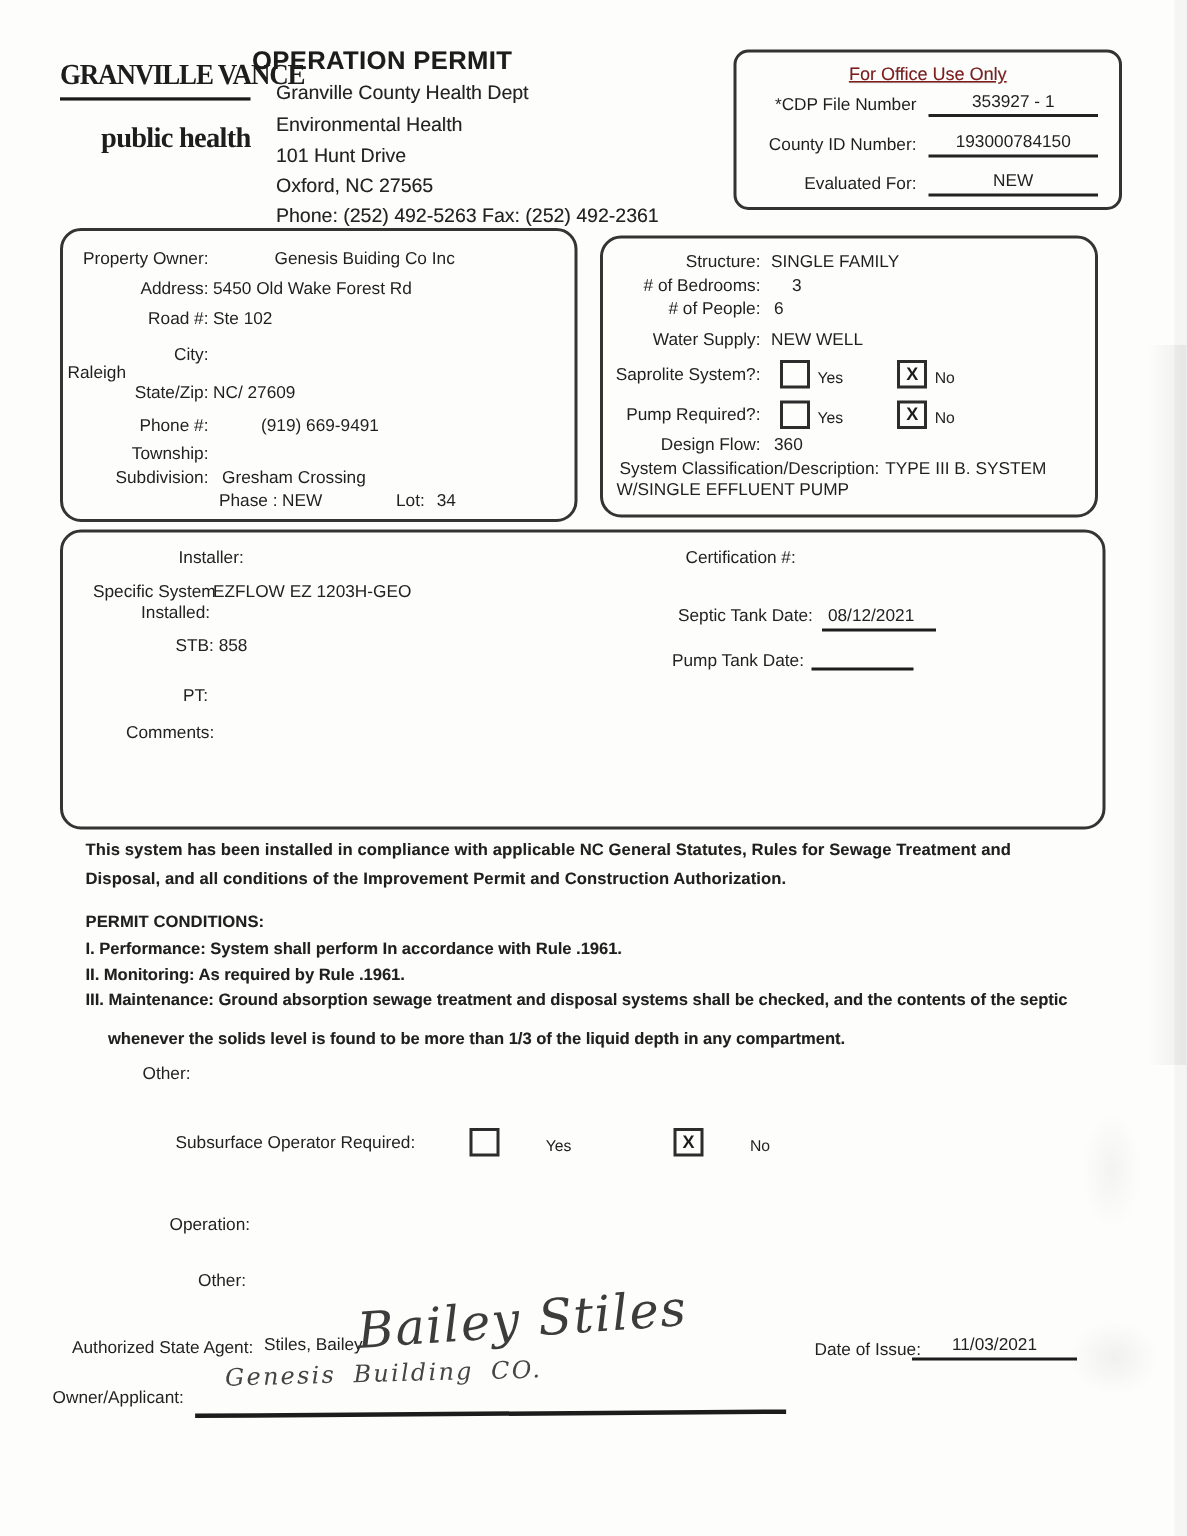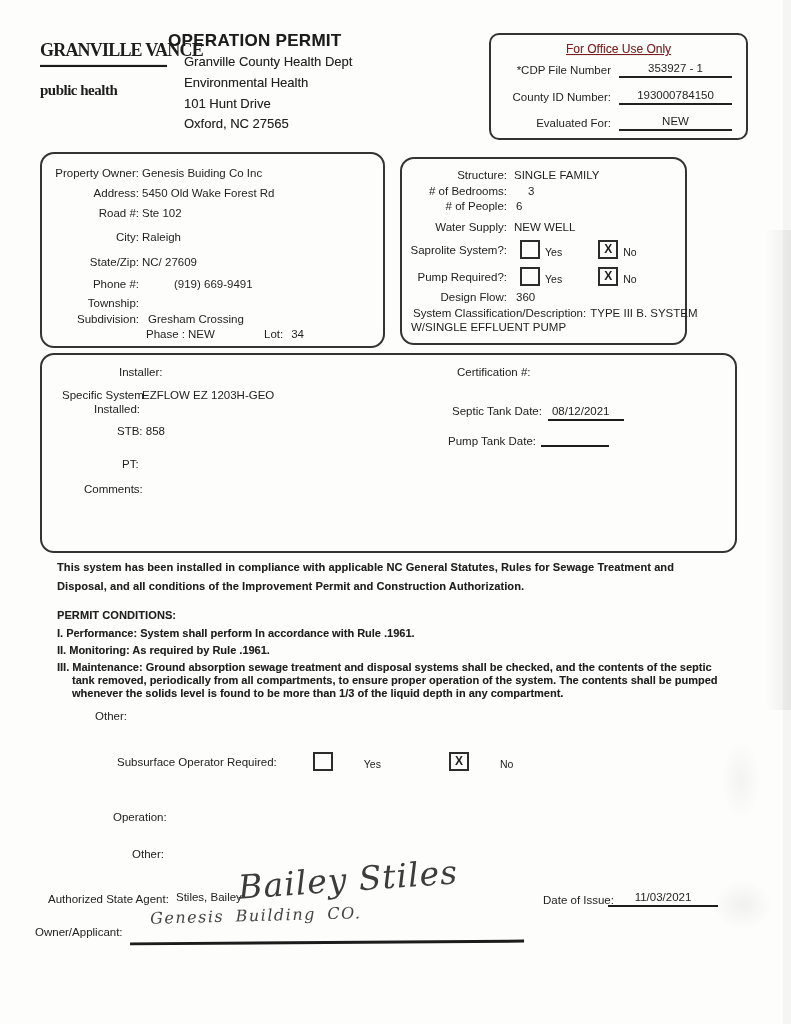--- a/index.html
+++ b/index.html
@@ -12,41 +12,41 @@
   .abs{position:absolute;}
   .scan-text{text-shadow:0.2px 0.2px 0.4px rgba(40,40,40,0.35);}
   
   .logo{left:40px;top:40px;width:127px;text-align:center;}
   .logo-line1{
     font-family:"Liberation Serif", serif;font-weight:700;font-size:18px;
     letter-spacing:-0.8px;color:#1d1d1d;white-space:nowrap;
     border-bottom:2.5px solid #1a1a1a;padding-bottom:3px;transform:scaleY(1.08);
   }
   .logo-line2{
-    font-family:"Liberation Serif", serif;font-weight:700;font-size:15px;
-    color:#1d1d1d;text-align:left;margin-top:16px;letter-spacing:-0.5px;
+    font-family:"Liberation Serif", serif;font-weight:700;font-size:19px;
+    color:#1d1d1d;text-align:right;margin-top:16px;letter-spacing:-0.5px;
   }
   .doc-title{left:168px;top:31px;font-size:17px;font-weight:700;letter-spacing:0.3px;color:#1c1c1c;}
   .hdr-line{left:184px;font-size:13px;color:#222;white-space:nowrap;}
   
   .office-box{left:489px;top:33px;width:259px;height:107px;border:2px solid #333;border-radius:10px;}
   .office-title{
     position:absolute;left:0;top:7px;width:100%;text-align:center;
     font-size:12px;color:#7f1d1d;text-decoration:underline;
   }
   .office-row{position:absolute;left:10px;right:14px;display:flex;align-items:flex-end;}
   .office-label{width:110px;text-align:right;font-size:11.5px;color:#1f1f1f;padding-bottom:2px;}
   .office-value{
     flex:1;margin-left:8px;border-bottom:2px solid #222;text-align:center;
     font-size:11.5px;color:#1f1f1f;padding-bottom:2px;
   }
   
   .rbox{border:2px solid #343434;border-radius:14px;}
   .prop-box{left:40px;top:152px;width:345px;height:196px;}
-  .struct-box{left:400px;top:157px;width:287px;height:188px;}
+  .struct-box{left:400px;top:157px;width:332px;height:188px;}
   .inst-box{left:40px;top:353px;width:697px;height:200px;}
   .frow{position:absolute;left:0;display:flex;font-size:11.5px;white-space:nowrap;}
   .frow .lbl{width:97px;text-align:right;color:#222;}
   .frow .val{margin-left:3px;color:#1f1f1f;}
   .srow .lbl{width:105px;}
   .chkbox{
     display:inline-block;width:20px;height:19px;border:2.5px solid #2c2c2c;
     text-align:center;font-size:12px;font-weight:700;line-height:15px;color:#1c1c1c;
     vertical-align:middle;
   }
@@ -79,51 +79,52 @@
   <div class="abs logo">
     <div class="logo-line1">GRANVILLE VANCE</div>
     <div class="logo-line2">public health</div>
   </div>
 
   <div class="abs doc-title scan-text">OPERATION PERMIT</div>
   <div class="abs hdr-line scan-text" style="top:54px;">Granville County Health Dept</div>
   <div class="abs hdr-line scan-text" style="top:75px;">Environmental Health</div>
   <div class="abs hdr-line scan-text" style="top:96px;">101 Hunt Drive</div>
   <div class="abs hdr-line scan-text" style="top:116px;">Oxford, NC 27565</div>
+  <div class="abs hdr-line scan-text" style="top:136px;">Phone: (252) 492-5263  Fax: (252) 492-2361</div>
 
   <div class="abs office-box">
     <div class="office-title scan-text">For Office Use Only</div>
     <div class="office-row" style="top:27px;">
       <div class="office-label">*CDP File Number</div>
       <div class="office-value">353927 - 1</div>
     </div>
     <div class="office-row" style="top:54px;">
       <div class="office-label">County ID Number:</div>
       <div class="office-value">193000784150</div>
     </div>
     <div class="office-row" style="top:80px;">
       <div class="office-label">Evaluated For:</div>
       <div class="office-value">NEW</div>
     </div>
   </div>
 
   <div class="abs rbox prop-box">
-    <div class="frow" style="top:13px;">
+    <div class="frow" style="top:13px;gap:41px;">
       <span class="lbl">Property Owner:</span>
       <span class="val">Genesis Buiding Co Inc</span>
     </div>
     <div class="frow" style="top:33px;">
       <span class="lbl">Address:</span>
       <span class="val">5450 Old Wake Forest Rd</span>
     </div>
     <div class="frow" style="top:53px;">
       <span class="lbl">Road #:</span>
       <span class="val">Ste 102</span>
     </div>
-    <div class="frow" style="top:77px;">
+    <div class="frow" style="top:77px;flex-direction:column;">
       <span class="lbl">City:</span>
       <span class="val">Raleigh</span>
     </div>
     <div class="frow" style="top:102px;">
       <span class="lbl">State/Zip:</span>
       <span class="val">NC/ 27609</span>
     </div>
     <div class="frow" style="top:124px;gap:28px;">
       <span class="lbl">Phone #:</span>
       <span class="val" style="margin-left:7px;">(919) 669-9491</span>
@@ -209,21 +210,20 @@
     <div class="abs plain-label" style="left:42px;top:128px;">Comments:</div>
   </div>
 
   <div class="abs bold-line scan-text" style="left:57px;top:561px;">This system has been installed in compliance with applicable NC General Statutes, Rules for Sewage Treatment and</div>
   <div class="abs bold-line scan-text" style="left:57px;top:580px;">Disposal, and all conditions of the Improvement Permit and Construction Authorization.</div>
 
   <div class="abs bold-line scan-text" style="left:57px;top:609px;">PERMIT CONDITIONS:</div>
   <div class="abs cond-line scan-text" style="left:57px;top:627px;">I.  Performance: System shall perform In accordance with Rule .1961.</div>
   <div class="abs cond-line scan-text" style="left:57px;top:644px;">II. Monitoring: As required by Rule .1961.</div>
   <div class="abs cond-line scan-text" style="left:57px;top:661px;">III. Maintenance: Ground absorption sewage treatment and disposal systems shall be checked, and the contents of the septic</div>
-  <div class="abs cond-line iii-cont scan-text" style="left:57px;top:674px;">tank removed, periodically from all compartments, to ensure proper operation of the system. The contents shall be pumped</div>
   <div class="abs cond-line iii-cont scan-text" style="left:57px;top:687px;">whenever the solids level is found to be more than 1/3 of the liquid depth in any compartment.</div>
 
   <div class="abs plain-label" style="left:95px;top:710px;">Other:</div>
 
   <div class="abs" style="left:117px;top:752px;display:flex;align-items:center;gap:26px;">
     <span class="plain-label">Subsurface Operator Required:</span>
     <span class="chkbox" style="margin-left:10px;"></span>
     <span class="chk-label">Yes</span>
     <span class="chkbox" style="margin-left:42px;">X</span>
     <span class="chk-label">No</span>

